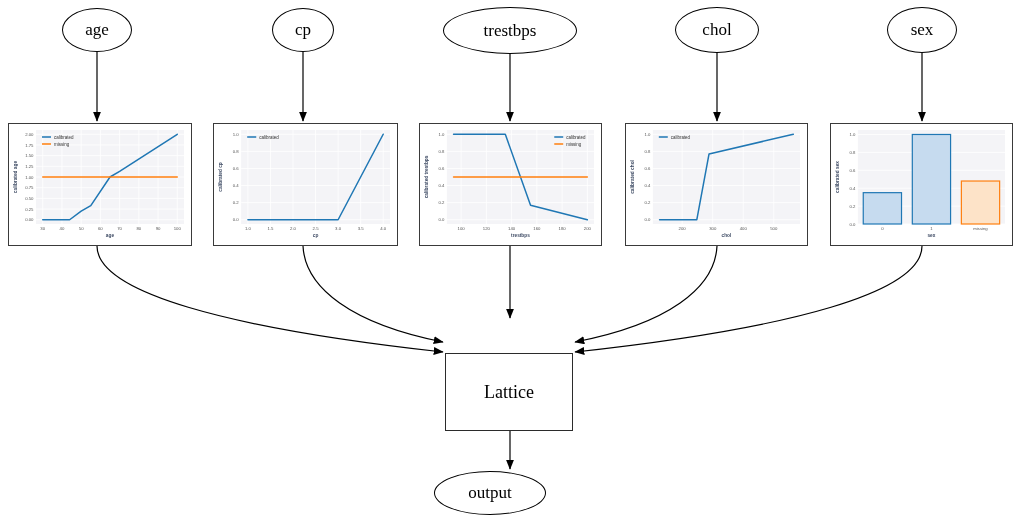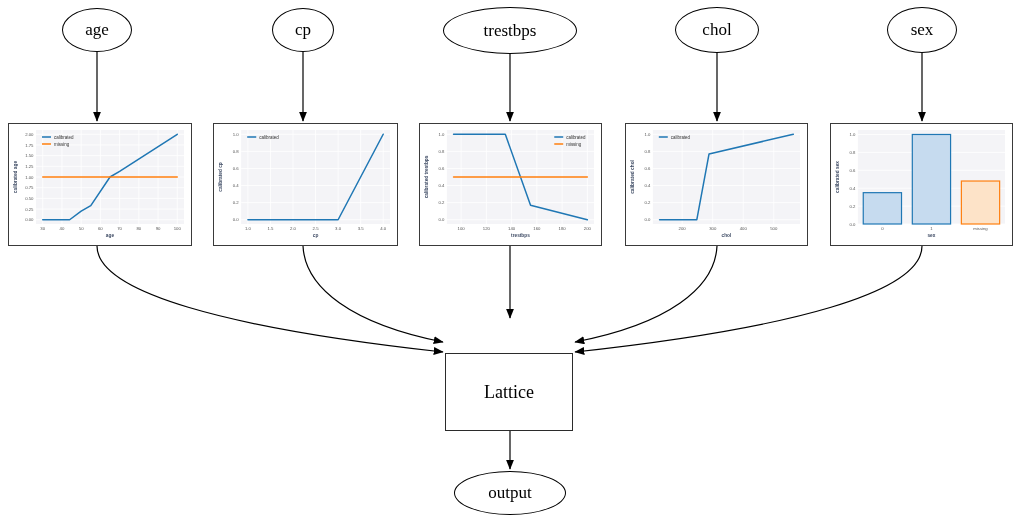--- a/index.html
+++ b/index.html
@@ -235,17 +235,17 @@
         <text x="150.33333333333334" y="106" text-anchor="middle" font-size="4.3" fill="#555555">missing</text>
         <text x="101" y="113" text-anchor="middle" font-size="4.8" font-weight="600" fill="#3d4a63">sex</text>
         <text x="8" y="53" text-anchor="middle" font-size="4.8" font-weight="600" fill="#3d4a63" transform="rotate(-90 8 53)">calibrated sex</text>
       </svg>
   </div>
 
   <div class="node rect" style="left:445px; top:320px; width:128px; height:78px">
     <span>Lattice</span>
   </div>
 
-  <div class="node ellipse" style="left:454px; top:471px; width:112px; height:44px">
+  <div class="node ellipse" style="left:434px; top:471px; width:112px; height:44px">
     <span>output</span>
   </div>
 
 </div>
 
 </body></html>

